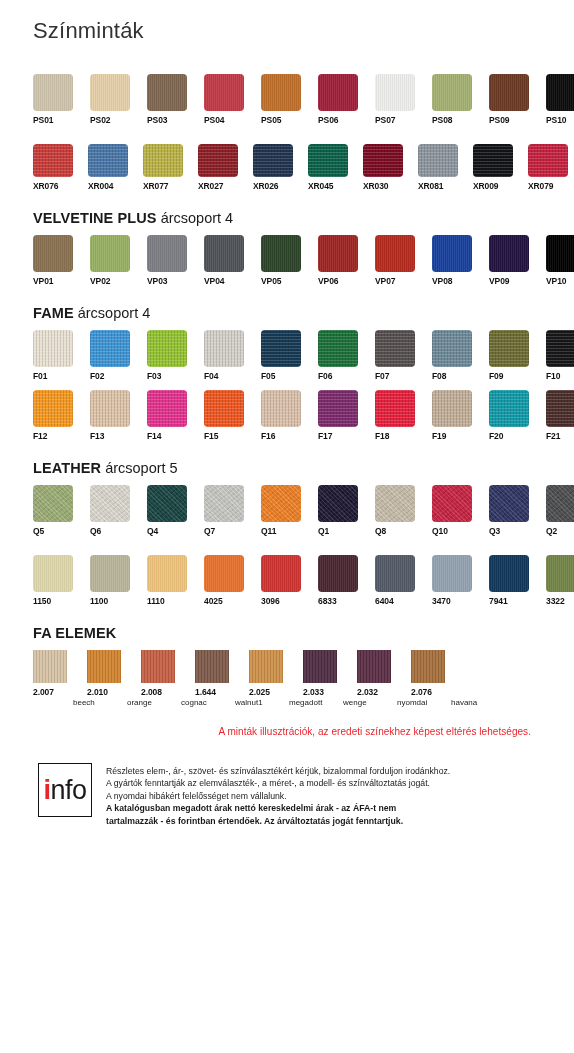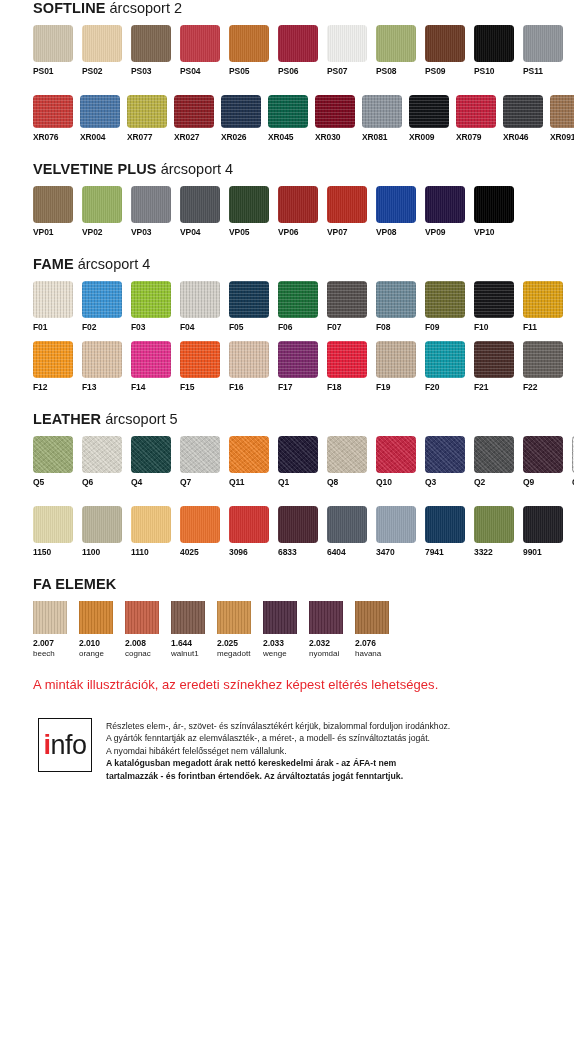--- a/index.html
+++ b/index.html
@@ -18,21 +18,21 @@
     padding-top:18px;margin:0 0 30px 0;
   }
 
   .section{margin-bottom:0;}
   .section-head{
     font-size:14.5px;color:#1a1a1a;margin:0 0 9px 0;white-space:nowrap;
   }
   .section-head .brand{font-weight:bold;letter-spacing:.1px;}
   .section-head .grp{font-weight:400;}
 
-  .swatch-row{display:flex;gap:4px;margin:0;align-items:center;}
+  .swatch-row{display:flex;gap:12px;margin:0;align-items:center;}
   .swatch{
     width:34px;margin-right:8px;display:flex;flex-direction:column;align-items:flex-start;
   }
   .swatch:last-child{margin-right:0;}
   .chip{
     width:34px;height:33px;border-radius:4px;
     box-shadow:inset 0 0 0 0 rgba(0,0,0,0);
     position:relative;
   }
   .chip.bordered{box-shadow:inset 0 0 0 1px #9b9b9b;}
@@ -61,41 +61,41 @@
     border-radius:0;
     background-image:
       repeating-linear-gradient(90deg,rgba(0,0,0,.10) 0 1px,rgba(255,255,255,.07) 1px 3px);
   }
   .chip-label{
     font-size:8.5px;font-weight:bold;color:#111;
     margin-top:4px;line-height:11px;letter-spacing:-.1px;white-space:nowrap;
   }
   .chip-sub{
     font-size:8px;font-weight:400;color:#222;
-    line-height:10px;white-space:nowrap;
+    line-height:10px;white-space:nowrap;margin-left:40px;
   }
 
   
   .sec-xtreme .swatch{width:40px;margin-right:3px;}
   .sec-xtreme .chip{width:40px;height:33px;}
   .sec-fame .swatch{width:40px;margin-right:5px;}
   .sec-fame .chip{width:40px;height:37px;}
   .sec-leather .swatch{width:40px;margin-right:5px;}
   .sec-leather .chip{width:40px;height:37px;}
   .sec-alcantara .swatch{width:40px;margin-right:5px;}
   .sec-alcantara .chip{width:40px;height:37px;}
   .sec-softline .swatch{width:40px;margin-right:5px;}
   .sec-softline .chip{width:40px;height:37px;}
   .sec-velvetine .swatch{width:40px;margin-right:5px;}
   .sec-velvetine .chip{width:40px;height:37px;}
 
   .row-gap{height:8px;}
 
   .disclaimer{
-    color:#e8252c;font-size:13px;text-align:left;
+    color:#e8252c;font-size:10px;text-align:right;
     margin:14px 10px 0 0;letter-spacing:.05px;
   }
 
   .footer{
     display:flex;align-items:flex-start;gap:14px;
     margin-top:26px;padding-left:5px;
   }
   .info-box{
     width:52px;height:52px;border:1.4px solid #111;background:#fff;
     display:flex;align-items:center;justify-content:center;
@@ -104,24 +104,24 @@
   .info-word{font-size:27px;line-height:27px;font-weight:400;color:#1a1a1a;letter-spacing:-.5px;}
   .info-word .i{color:#e8252c;font-weight:700;}
   .footer-text{font-size:8.7px;line-height:12.4px;color:#1a1a1a;padding-top:2px;}
   .footer-text .bold{font-weight:bold;}
 </style>
 </head>
 <body>
 
 <div class="page">
 
+  <h1 class="page-title">Színminták</h1>
 
   <div id="sections-container">
       <div class="section sec-softline" style="margin-bottom: 18px;">
-        <div class="section-head"><span class="brand">SOFTLINE</span> <span class="grp">árcsoport 2</span></div>
         <div class="swatch-row">
           <div class="swatch">
             <div class="chip tex-grain" style="background: rgb(207, 196, 173);"></div>
             <div class="chip-label">PS01</div>
           </div>
           <div class="swatch">
             <div class="chip tex-grain" style="background: rgb(230, 207, 169);"></div>
             <div class="chip-label">PS02</div>
           </div>
           <div class="swatch">

